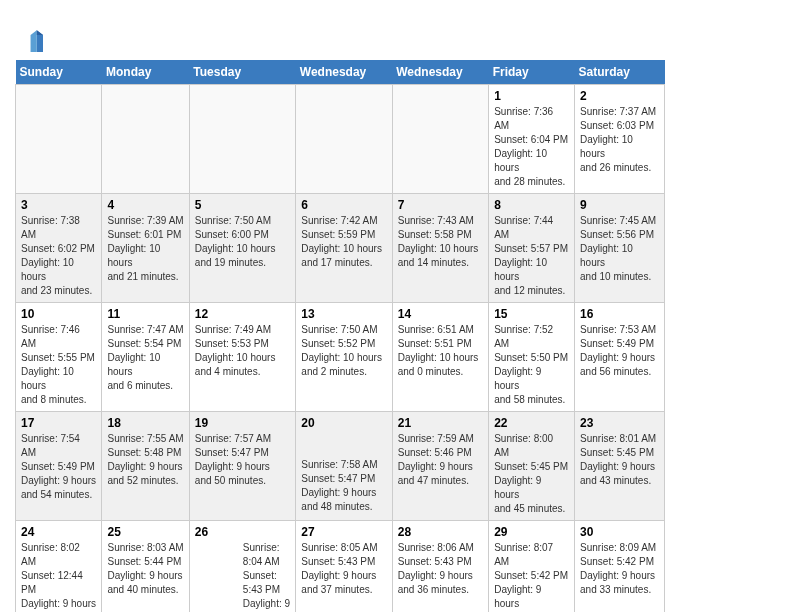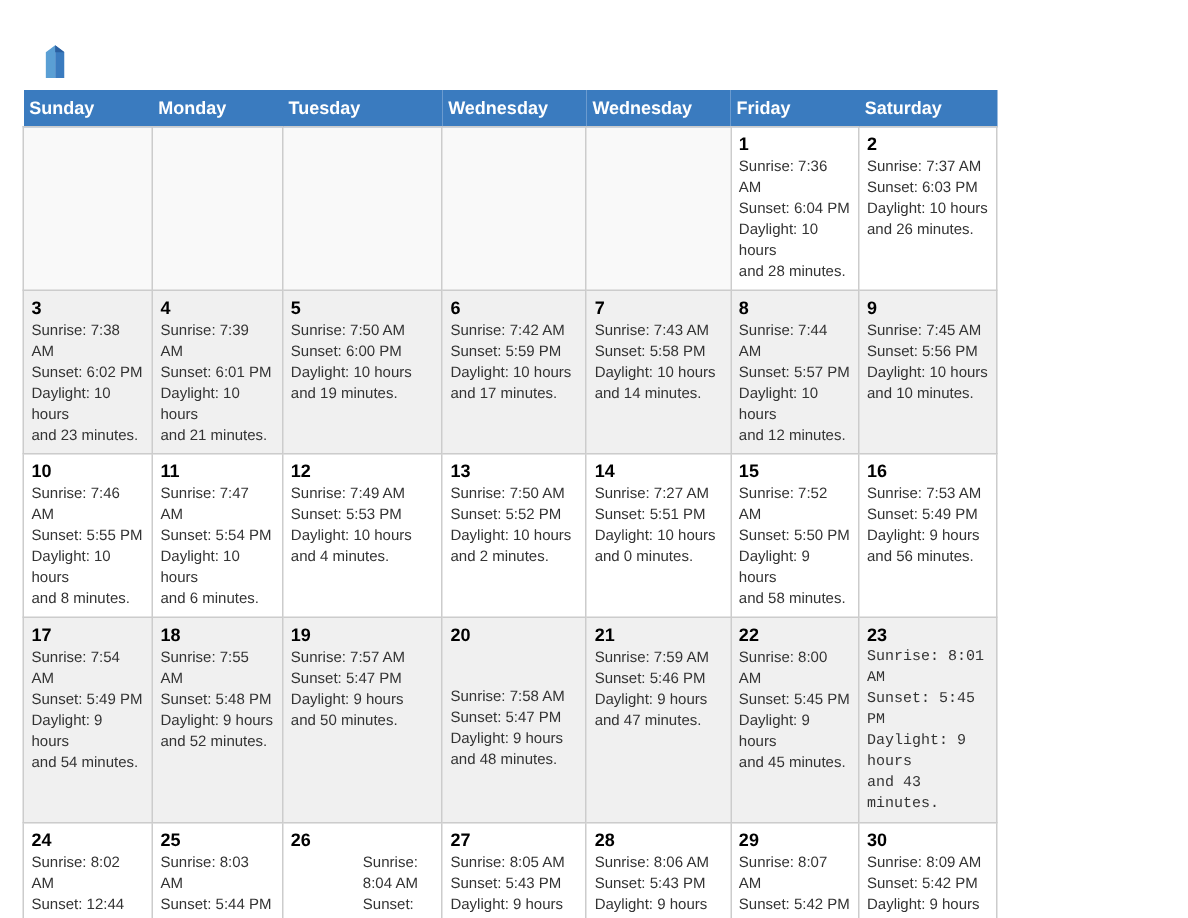--- a/index.html
+++ b/index.html
@@ -218,21 +218,21 @@
           </td>
           <td>
             <span class="day-num">13</span>
             <div class="day-info" style="white-space: pre-line;">Sunrise: 7:50 AM
 Sunset: 5:52 PM
 Daylight: 10 hours
 and 2 minutes.</div>
           </td>
           <td>
             <span class="day-num">14</span>
-            <div class="day-info" style="white-space: pre-line;">Sunrise: 7:27 AM
+            <div class="day-info" style="white-space: pre-line;">Sunrise: 6:51 AM
 Sunset: 5:51 PM
 Daylight: 10 hours
 and 0 minutes.</div>
           </td>
           <td>
             <span class="day-num">15</span>
             <div class="day-info" style="white-space: pre-line;">Sunrise: 7:52 AM
 Sunset: 5:50 PM
 Daylight: 9 hours
 and 58 minutes.</div>
@@ -283,21 +283,21 @@
           </td>
           <td>
             <span class="day-num">22</span>
             <div class="day-info" style="white-space: pre-line;">Sunrise: 8:00 AM
 Sunset: 5:45 PM
 Daylight: 9 hours
 and 45 minutes.</div>
           </td>
           <td>
             <span class="day-num">23</span>
-            <div class="day-info" style="white-space: pre-line; font-family: Liberation Mono, monospace;">Sunrise: 8:01 AM
+            <div class="day-info" style="white-space: pre-line;">Sunrise: 8:01 AM
 Sunset: 5:45 PM
 Daylight: 9 hours
 and 43 minutes.</div>
           </td>
         </tr>
         <tr class="row-bg-white">
           <td>
             <span class="day-num">24</span>
             <div class="day-info" style="white-space: pre-line;">Sunrise: 8:02 AM
 Sunset: 12:44 PM

